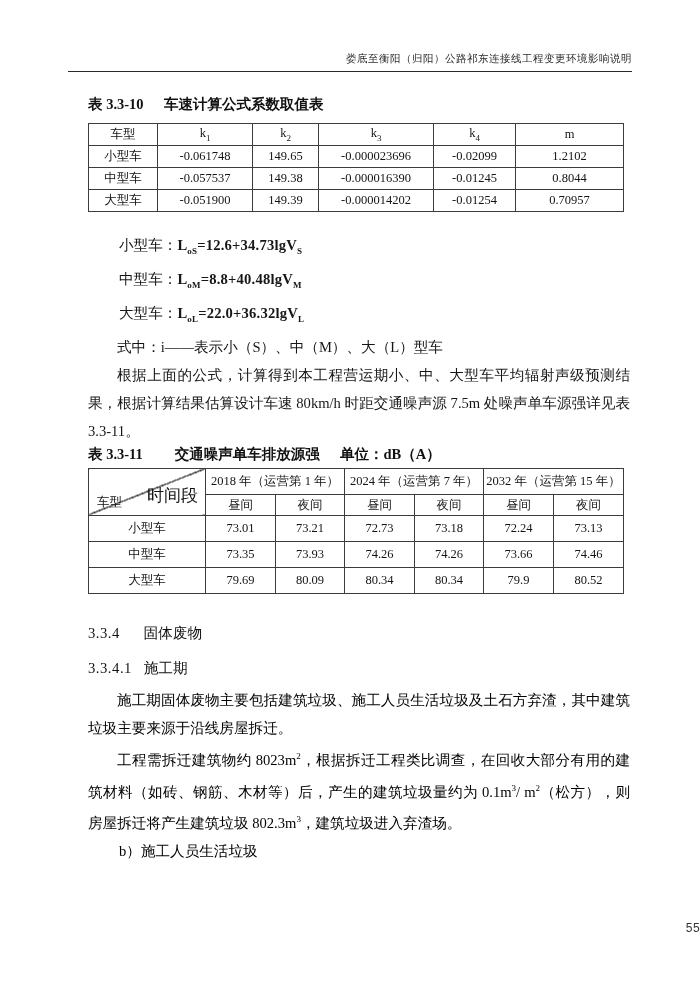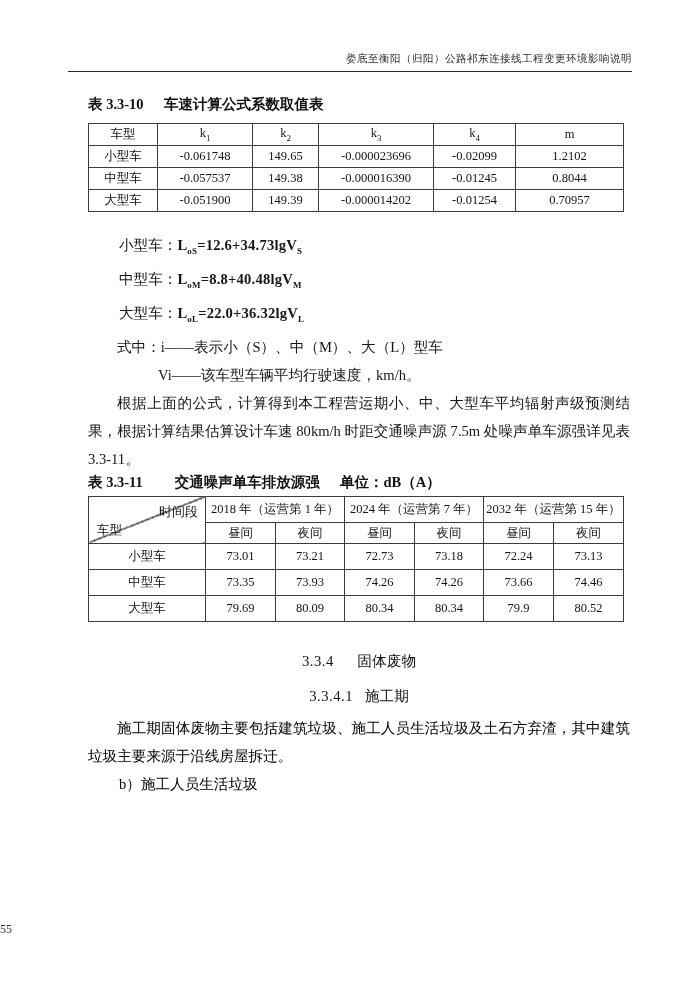--- a/index.html
+++ b/index.html
@@ -57,54 +57,54 @@
   sup{font-size:9px;}
   
   .diag{
     position:relative;
     background:linear-gradient(to bottom right,
       rgba(0,0,0,0) calc(50% - 0.7px),
       #3c3c3c calc(50% - 0.7px),
       #3c3c3c calc(50% + 0.7px),
       rgba(0,0,0,0) calc(50% + 0.7px));
   }
-  .diag .top-label{position:absolute;top:8px;right:7px;font-size:13px;}
+  .diag .top-label{position:absolute;top:17px;right:7px;font-size:17px;}
   .diag .bottom-label{position:absolute;bottom:5px;left:8px;font-size:12.5px;}
   
   .bodytext{
     margin-top:19px;
     font-size:14.6px;
     line-height:28px;
     color:#161616;
   }
   .line{white-space:nowrap;}
   .indent{ text-indent:29px; text-align:justify; margin:0;}
   .formula{padding-left:31px;}
   .formula .latin{font-weight:bold;letter-spacing:.2px;}
   .where1{padding-left:29px;}
   .where2{padding-left:70px;}
   .item{padding-left:31px;}
   .heading{
     font-size:14.7px;
     color:#131313;
     line-height:28px;
-    text-align:center;
   }
   .heading .num{margin-right:1.6em;letter-spacing:.5px;}
   .h1{margin-top:25px;}
   .h2{margin-top:7px;}
   .sec-body{margin-top:4px;font-size:14.6px;line-height:28px;color:#000000;}
   .sec-body p{margin:0;}
   .page-number{
     position:absolute;
     left:0;right:0;
     top:922px;
-    text-align:left;
+    text-align:right;
     font-size:12px;
     color:#333;
+    font-family:Liberation Mono, monospace;
   }
 </style>
 </head>
 <body>
 
 <div class="page">
 
   <div class="doc-header">
     <span>娄底至衡阳（归阳）公路祁东连接线工程变更环境影响说明</span>
   </div>
@@ -164,21 +164,20 @@
       <div class="line formula">
         <span>小型车：</span><span class="latin"><span>L</span><sub>oS</sub><span>=12.6+34.73lgV</span><sub>S</sub></span>
       </div>
       <div class="line formula">
         <span>中型车：</span><span class="latin"><span>L</span><sub>oM</sub><span>=8.8+40.48lgV</span><sub>M</sub></span>
       </div>
       <div class="line formula">
         <span>大型车：</span><span class="latin"><span>L</span><sub>oL</sub><span>=22.0+36.32lgV</span><sub>L</sub></span>
       </div>
       <div class="line where1">式中：i——表示小（S）、中（M）、大（L）型车</div>
-      <div class="line where2">Vi——该车型车辆平均行驶速度，km/h。</div>
       <p class="indent">根据上面的公式，计算得到本工程营运期小、中、大型车平均辐射声级预测结果，根据计算结果估算设计车速 80km/h 时距交通噪声源 7.5m 处噪声单车源强详见表 3.3-11。</p>
     </div>
 
     <div class="tbl-title" style="margin-top:0px;">
       <span>表 3.3-11</span><span class="gap2"></span><span>交通噪声单车排放源强</span><span class="gap"></span><span>单位：dB（A）</span>
     </div>
 
     <table class="t2" style="margin-top:4px;">
       <colgroup>
         <col style="width:117px">
@@ -239,20 +238,21 @@
 
     <div class="heading h1">
       <span class="num">3.3.4</span><span>固体废物</span>
     </div>
     <div class="heading h2">
       <span class="num" style="margin-right:0.8em;">3.3.4.1</span><span>施工期</span>
     </div>
 
     <div class="sec-body">
       <p class="indent">施工期固体废物主要包括建筑垃圾、施工人员生活垃圾及土石方弃渣，其中建筑垃圾主要来源于沿线房屋拆迁。</p>
+      <p class="indent"><span>工程需拆迁建筑物约 8023m</span><sup>2</sup><span>，根据拆迁工程类比调查，在回收大部分有用的建筑材料（如砖、钢筋、木材等）后，产生的建筑垃圾量约为 0.1m</span><sup>3</sup><span>/ m</span><sup>2</sup><span>（松方），则房屋拆迁将产生建筑垃圾 802.3m</span><sup>3</sup><span>，建筑垃圾进入弃渣场。</span></p>
       <div class="line item">b）施工人员生活垃圾</div>
     </div>
 
   </div>
 
   <div class="page-number">55</div>
 
 </div>
 
 </body></html>

